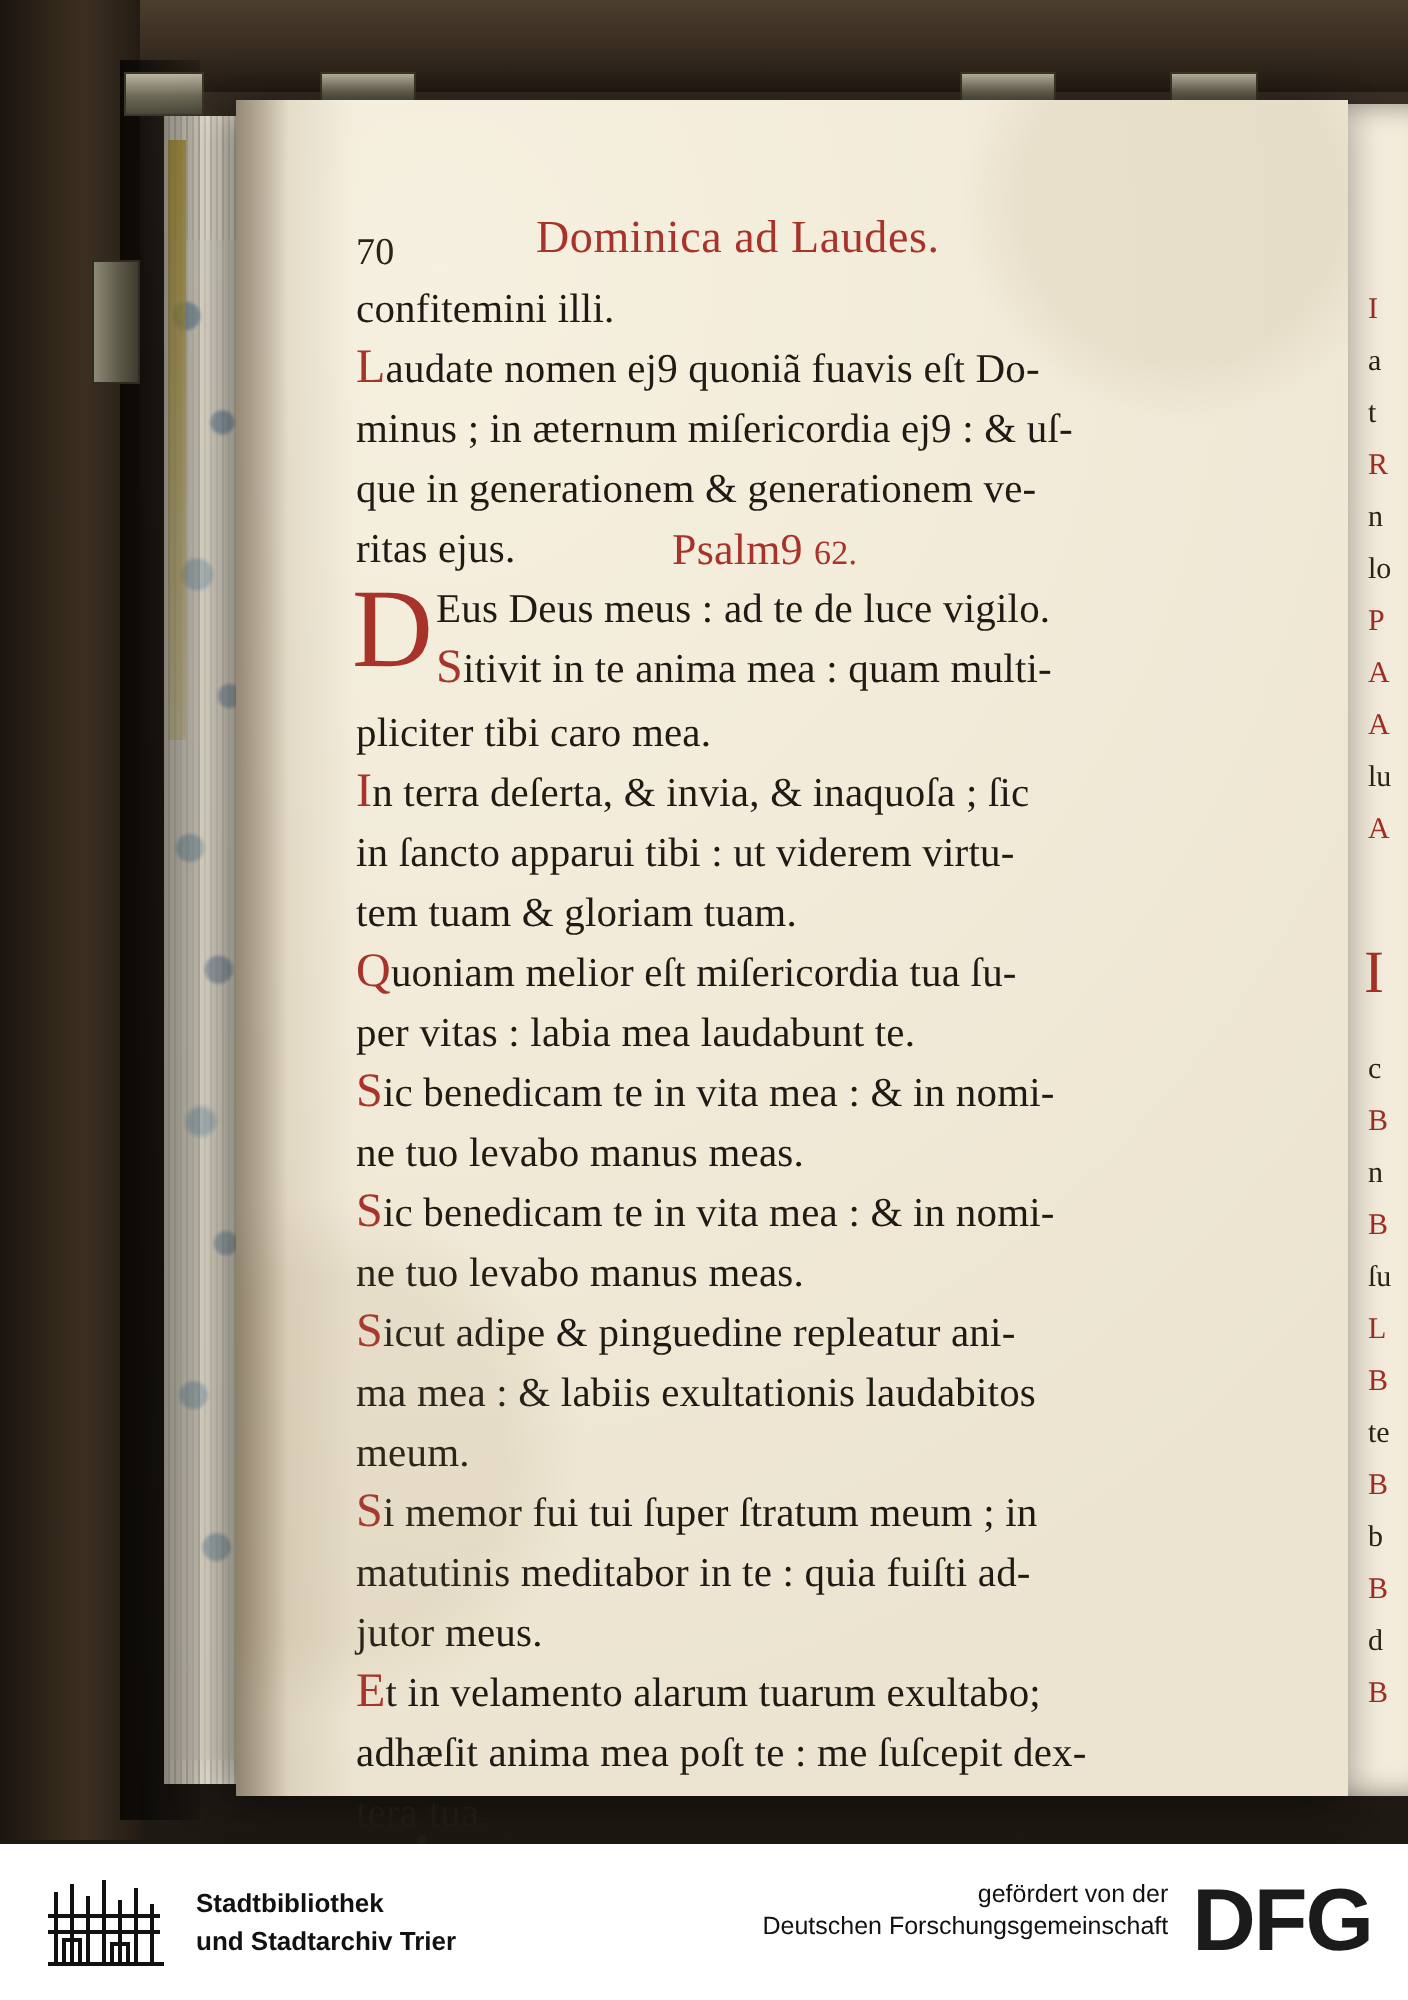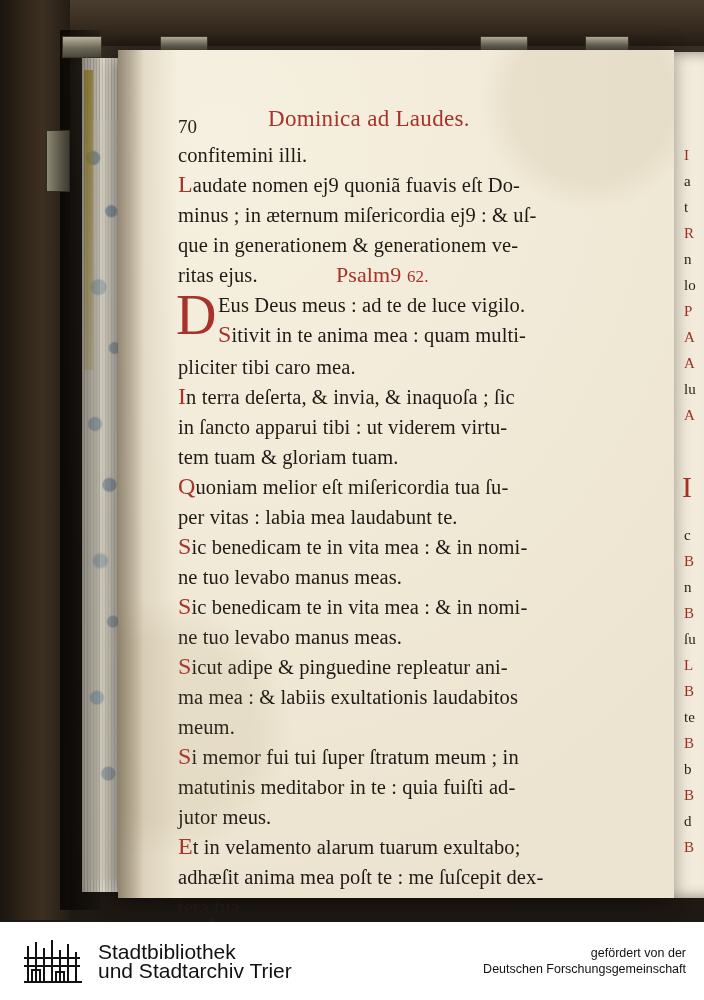--- a/index.html
+++ b/index.html
@@ -240,22 +240,22 @@
     align-items: center;
     padding-left: 22px;
     gap: 14px;
   }
   .logo-mark {
     width: 62px; height: 50px;
     position: relative;
   }
   .lib-name {
     font-family: "Liberation Sans", sans-serif;
-    font-size: 21px;
-    font-weight: normal;
+    font-size: 13px;
+    font-weight: bold;
     line-height: 19px;
     color: #111111;
     white-space: pre-line;
   }
   .footer-right {
     margin-left: auto;
     display: flex;
     gap: 12px;
     padding-right: 18px;
   }
@@ -401,16 +401,17 @@
             <path d="M34 46 L34 36 L42 36 L42 46"></path>
           </g>
         </svg>
       </div>
       <div class="lib-name">Stadtbibliothek
 und Stadtarchiv Trier</div>
     </div>
     <div class="footer-right">
       <div class="dfg-text">gefördert von der
 Deutschen Forschungsgemeinschaft</div>
+      <div class="dfg-logo">DFG</div>
     </div>
   </div>
 
 </div>
 
 </body></html>

